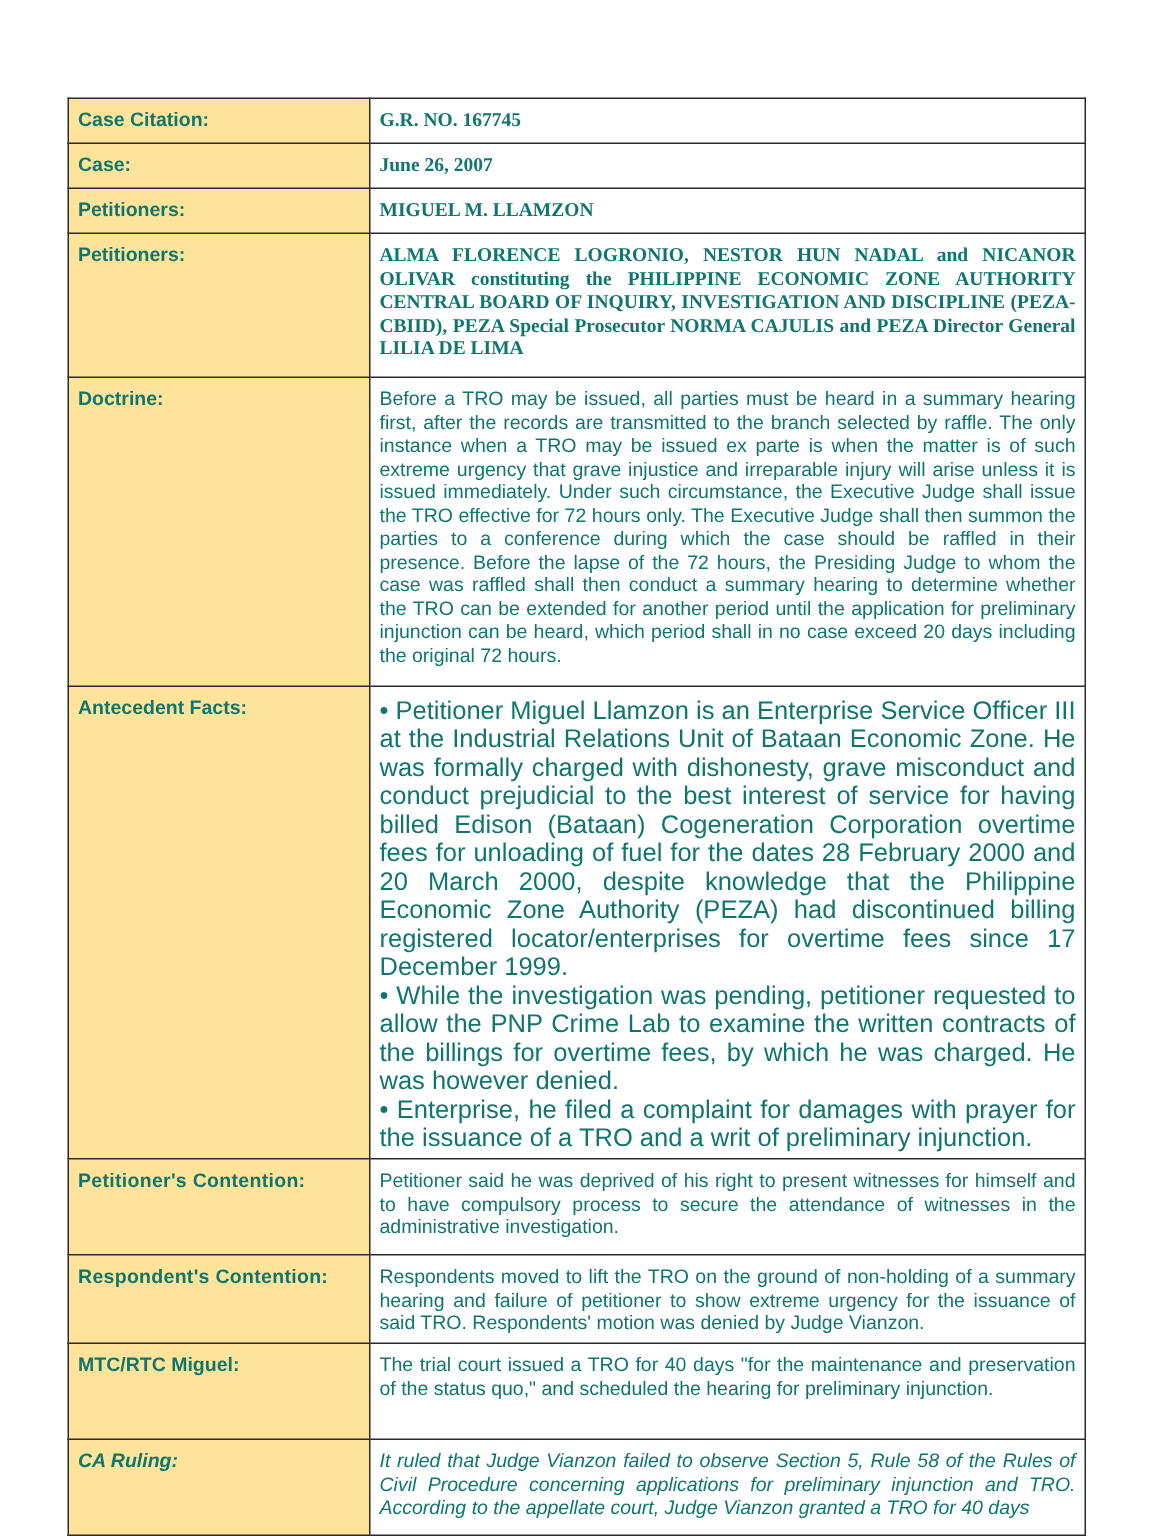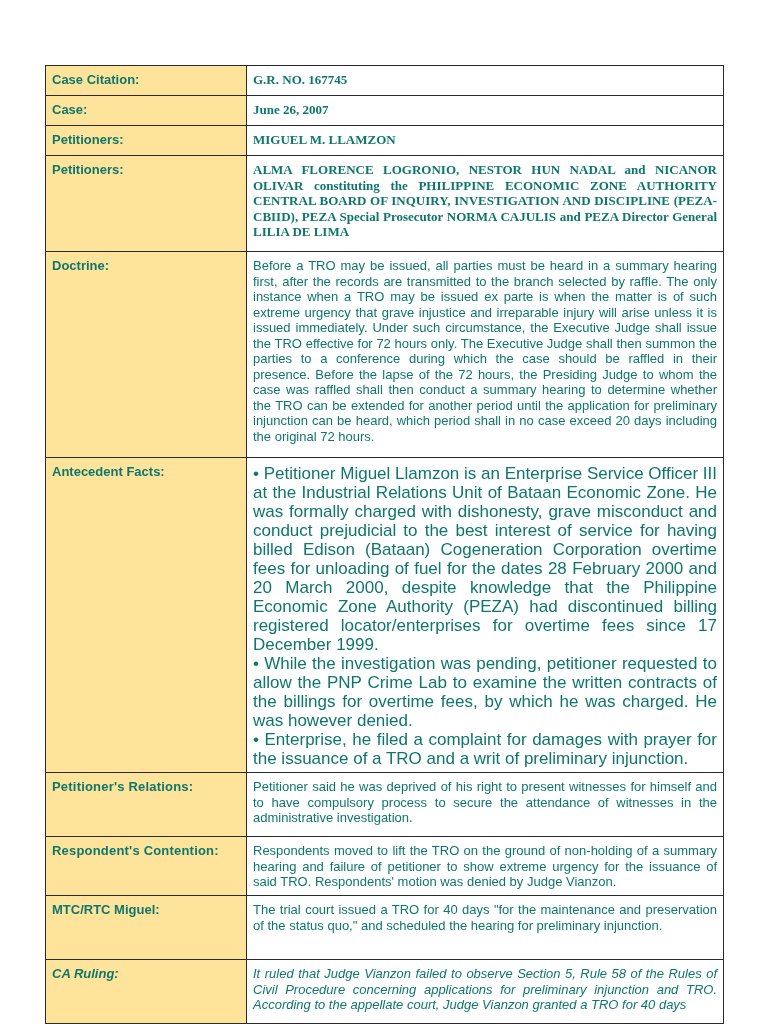--- a/index.html
+++ b/index.html
@@ -57,21 +57,21 @@
       </tr>
       <tr class="r-facts">
         <td class="label">Antecedent Facts:</td>
         <td class="value facts">
           <span class="bullet">• Petitioner Miguel Llamzon is an Enterprise Service Officer III at the Industrial Relations Unit of Bataan Economic Zone. He was formally charged with dishonesty, grave misconduct and conduct prejudicial to the best interest of service for having billed Edison (Bataan) Cogeneration Corporation overtime fees for unloading of fuel for the dates 28 February 2000 and 20 March 2000, despite knowledge that the Philippine Economic Zone Authority (PEZA) had discontinued billing registered locator/enterprises for overtime fees since 17 December 1999.</span>
           <span class="bullet">• While the investigation was pending, petitioner requested to allow the PNP Crime Lab to examine the written contracts of the billings for overtime fees, by which he was charged. He was however denied.</span>
           <span class="bullet">• Enterprise, he filed a complaint for damages with prayer for the issuance of a TRO and a writ of preliminary injunction.</span>
         </td>
       </tr>
       <tr class="r-petcont">
-        <td class="label wide">Petitioner's Relations:</td>
+        <td class="label wide">Petitioner's Contention:</td>
         <td class="value">Petitioner said he was deprived of his right to present witnesses for himself and to have compulsory process to secure the attendance of witnesses in the administrative investigation.</td>
       </tr>
       <tr class="r-respcont">
         <td class="label wide">Respondent's Contention:</td>
         <td class="value">Respondents moved to lift the TRO on the ground of non-holding of a summary hearing and failure of petitioner to show extreme urgency for the issuance of said TRO. Respondents' motion was denied by Judge Vianzon.</td>
       </tr>
       <tr class="r-mtc">
         <td class="label">MTC/RTC Miguel:</td>
         <td class="value">The trial court issued a TRO for 40 days "for the maintenance and preservation of the status quo," and scheduled the hearing for preliminary injunction.</td>
       </tr>

